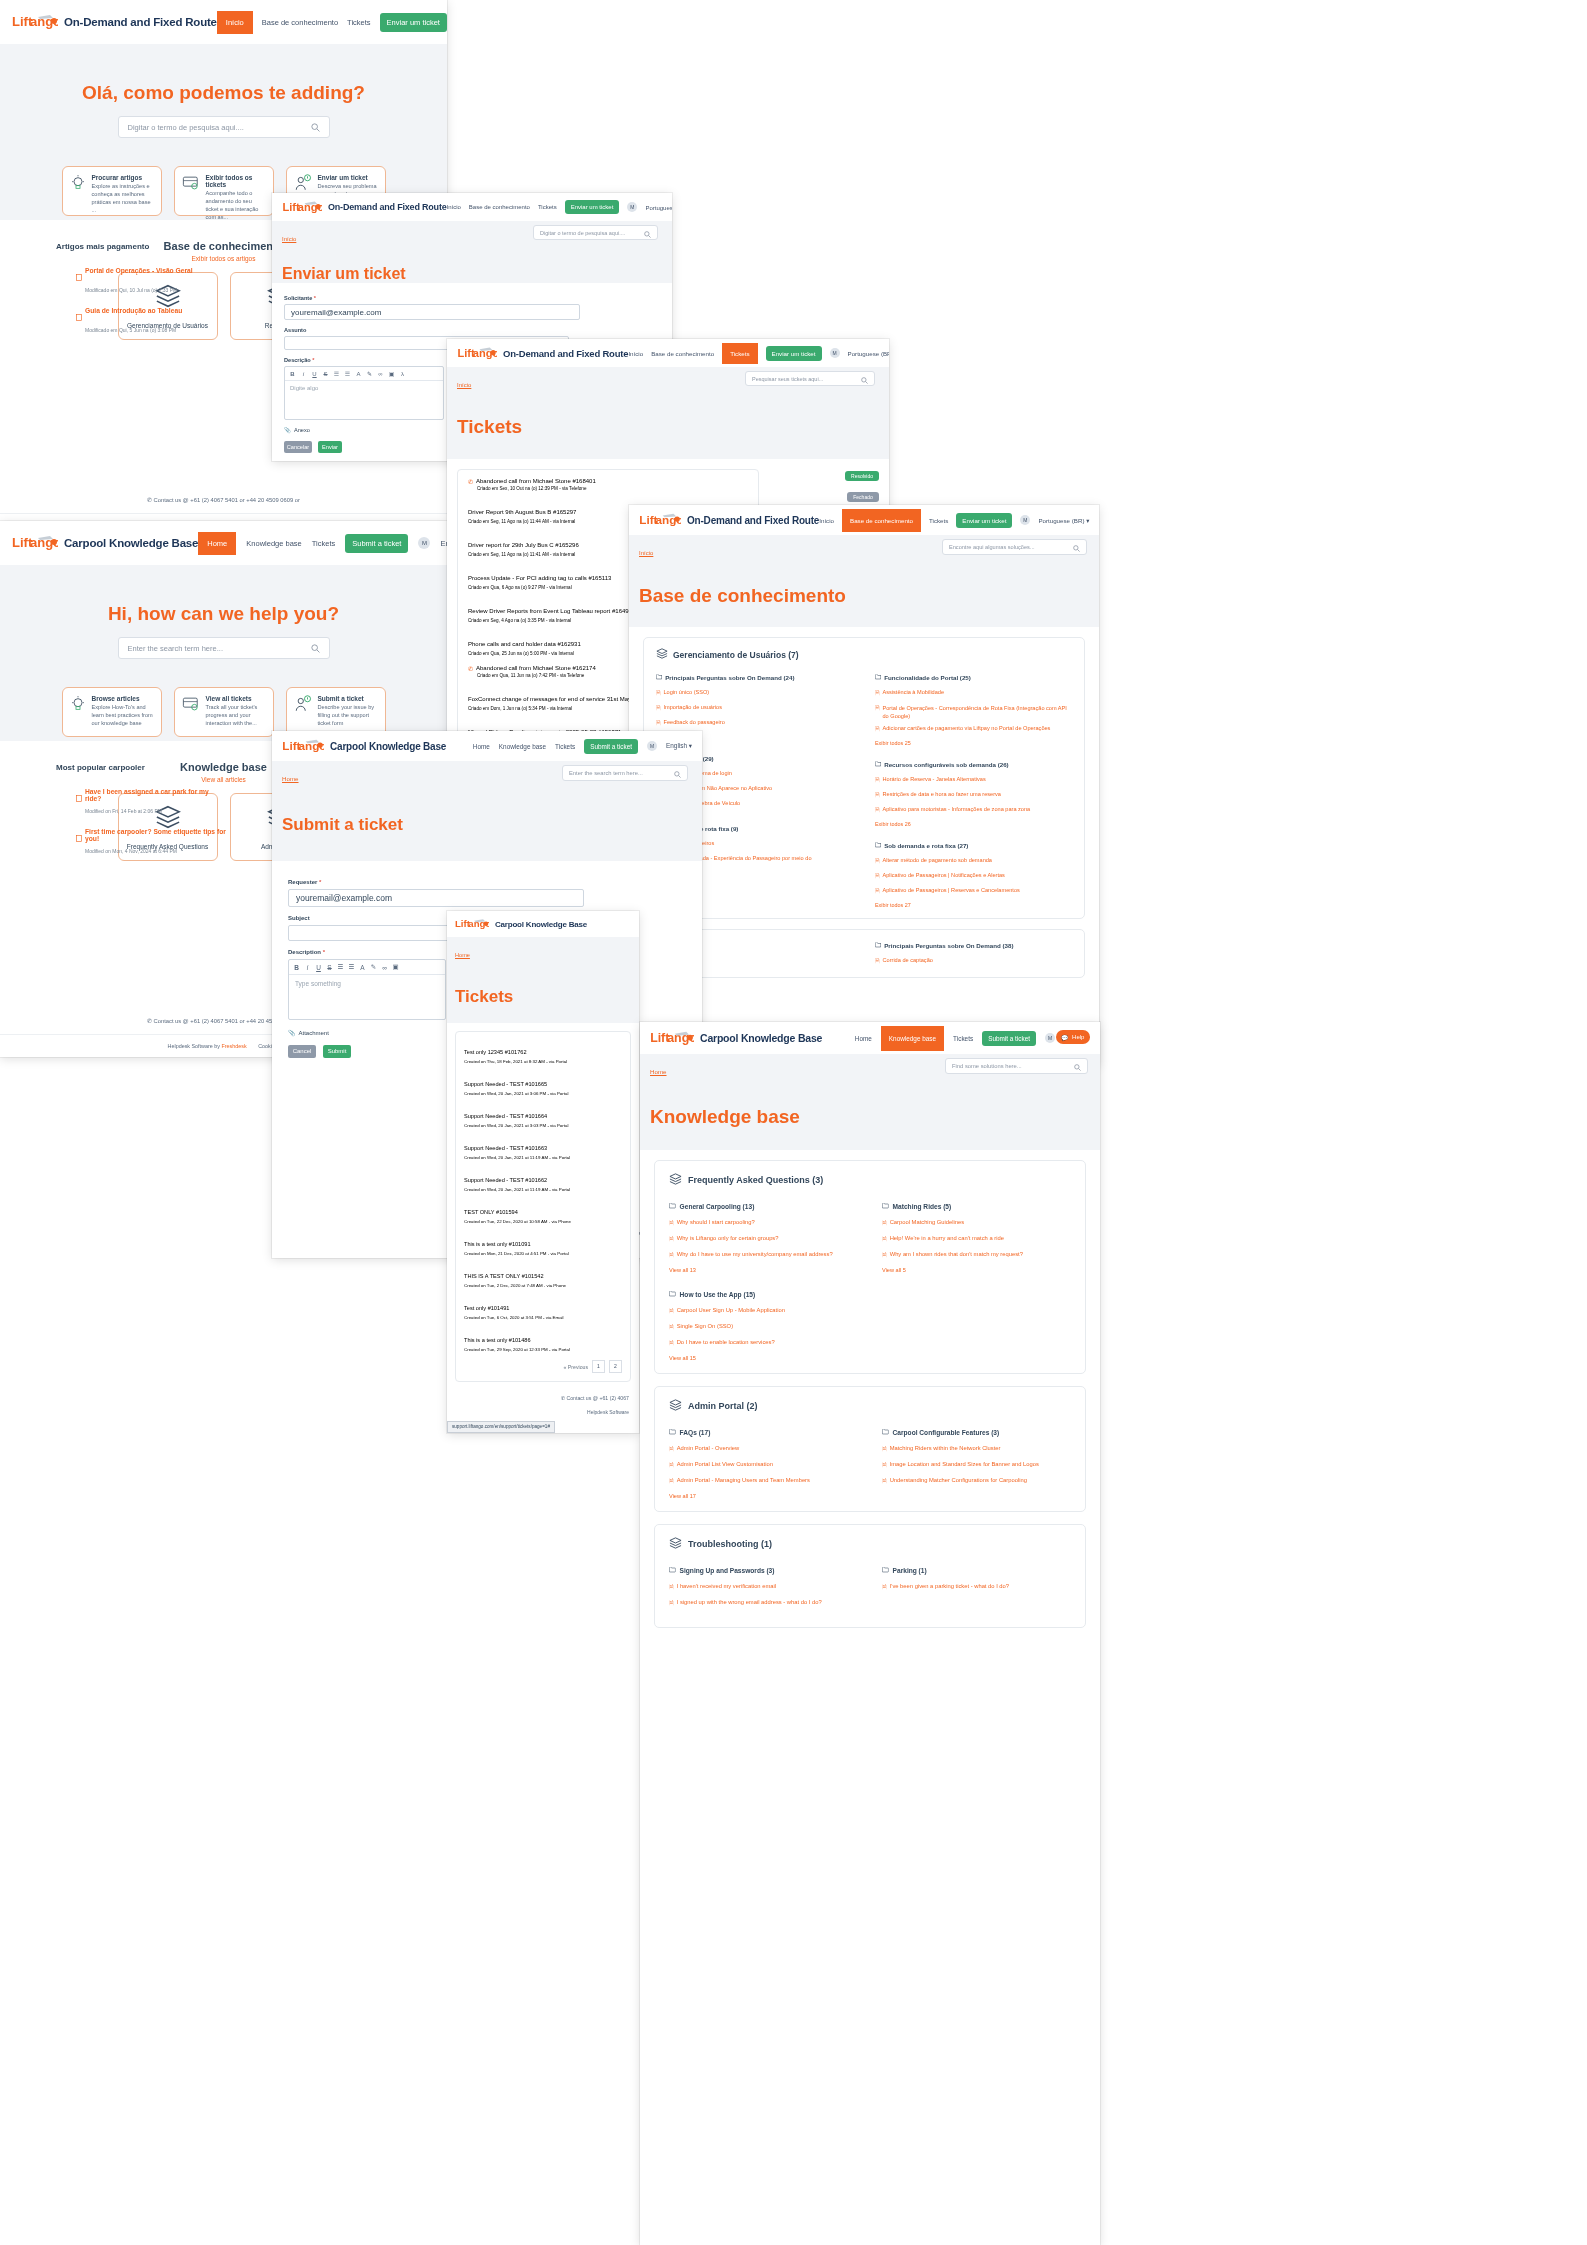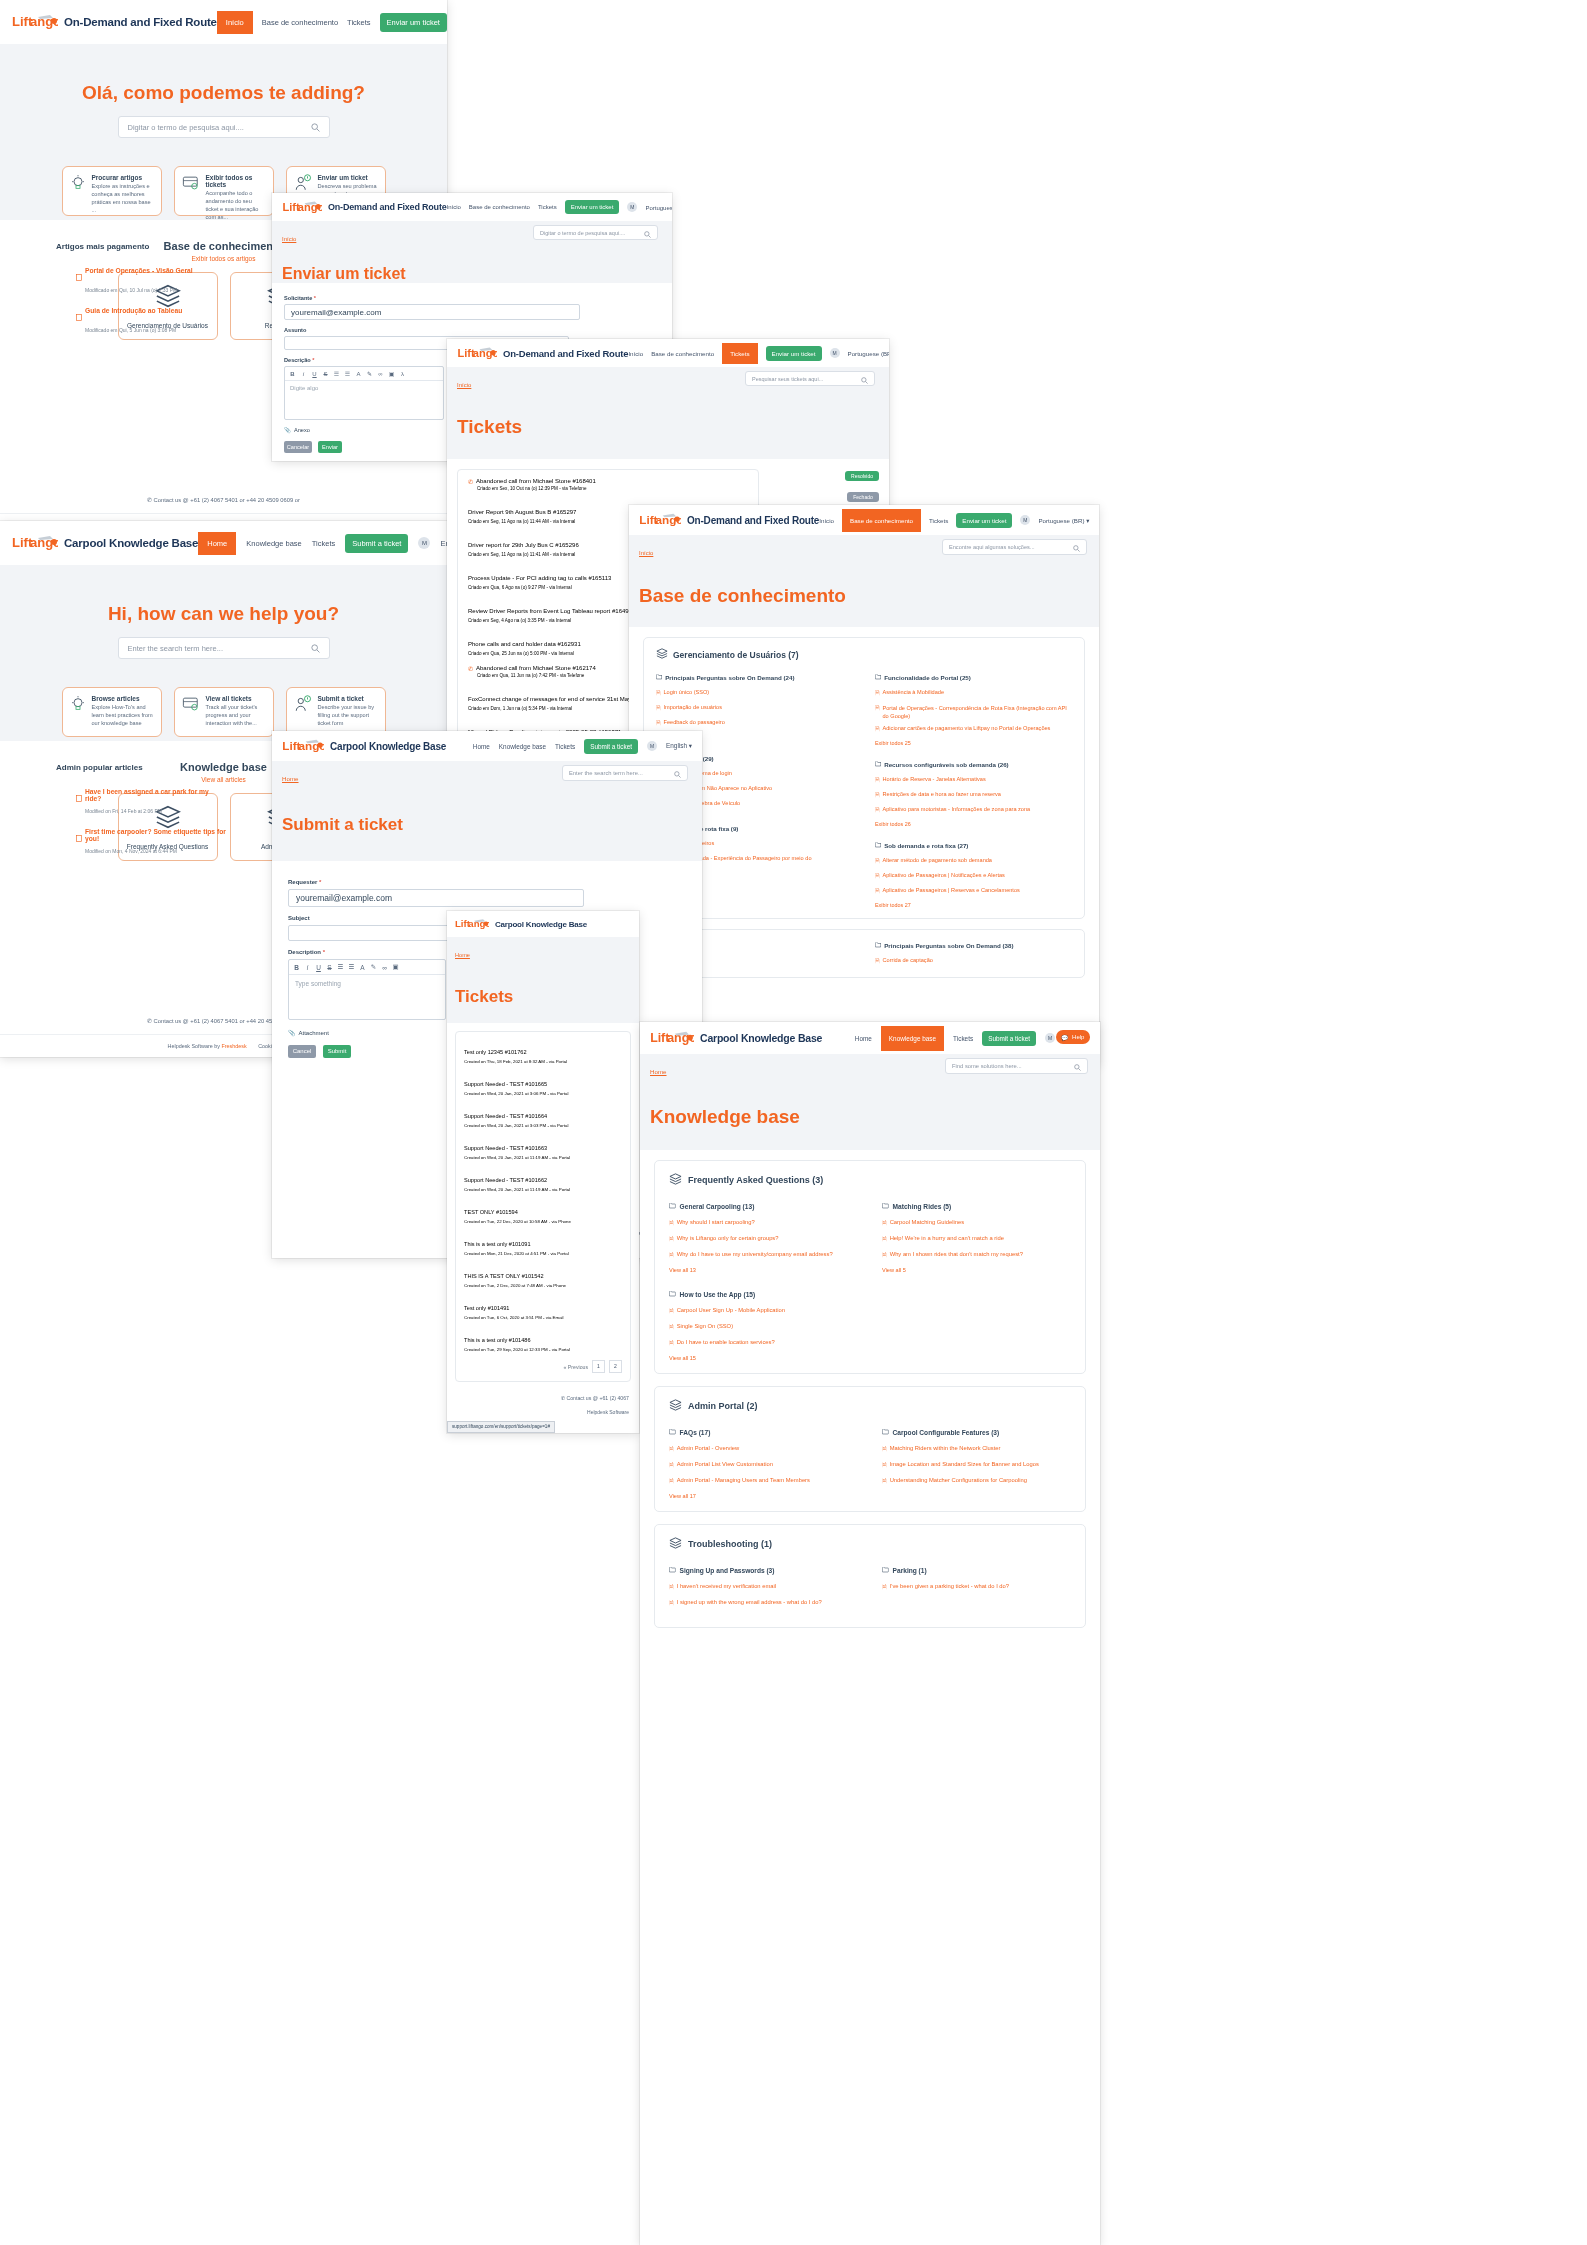--- a/index.html
+++ b/index.html
@@ -316,21 +316,21 @@
                 <path d="M15 2 L28 8 L15 14 L2 8 Z" fill="none" stroke="#3d4f63" stroke-width="1.8"></path>
                 <path d="M2 14 L15 20 L28 14" fill="none" stroke="#3d4f63" stroke-width="1.8"></path>
                 <path d="M2 20 L15 26 L28 20" fill="none" stroke="#3d4f63" stroke-width="1.8"></path>
               </svg>
           </span>
           <span class="lbl" style="font-size:6.5px;margin-top:10px;">Admin Portal</span>
         </div>
       </div>
     </div>
     <div style="padding:22px 0 0 0;background:#fff;">
-      <div class="artTitle" style="font-size:8px;margin-left:56px;">Admin popular articles</div>
+      <div class="artTitle" style="font-size:8px;margin-left:56px;">Most popular carpooler</div>
       <div style="display:flex;margin-top:16px;padding-left:76px;gap:50px;">
         <div style="width:150px;">
           <div style="display:flex;gap:3px;">
             <span><svg width="6" height="7" viewBox="0 0 10 12">
                   <rect x="1" y="1" width="8" height="10" fill="none" stroke="#f26522" stroke-width="1.1"></rect>
                 </svg></span>
             <span class="artLink" style="font-size:6.7px;">Have I been assigned a car park for my ride?</span>
           </div>
           <div class="artMeta" style="font-size:5px;margin-left:9px;margin-top:2px;">Modified on Fri, 14 Feb at 2:06 PM</div>
           <div style="display:flex;gap:3px;margin-top:14px;">

